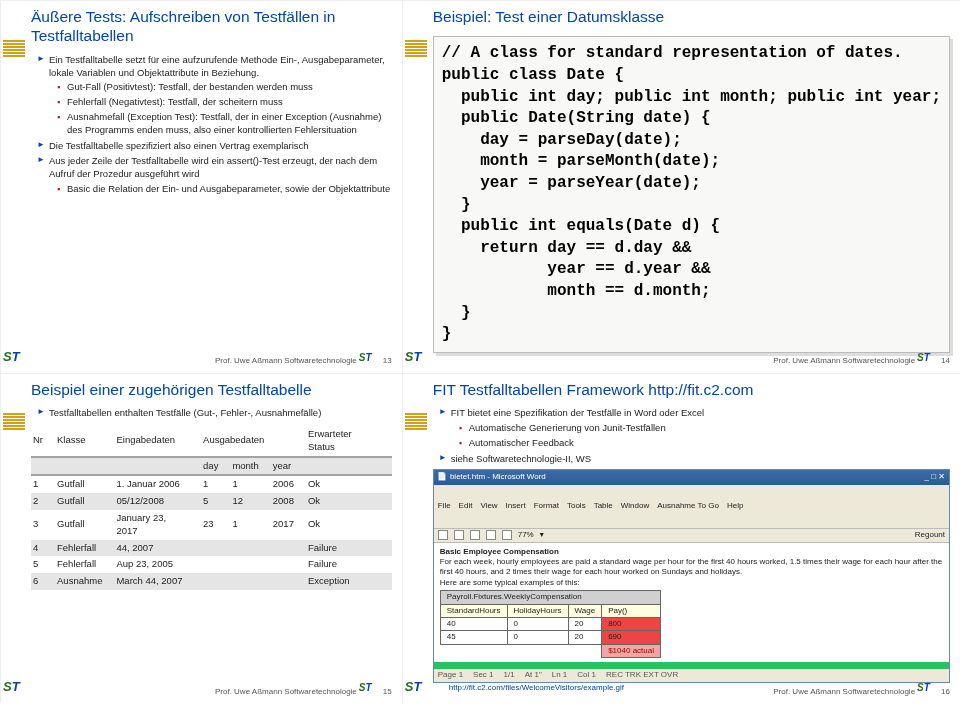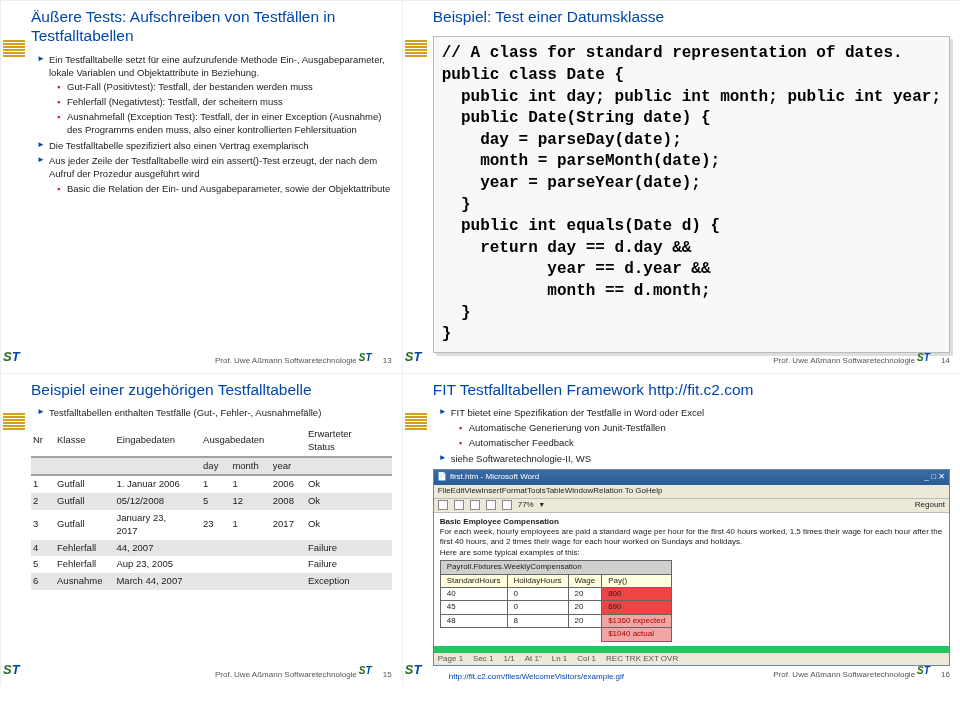--- a/index.html
+++ b/index.html
@@ -9,32 +9,32 @@
 .slide-title { color: #0047ab; font-size: 15.5px; font-weight: normal; margin-bottom: 8px; line-height: 1.25; }
 .stripes { position: absolute; left: 2px; top: 38px; width: 22px; }
 .stripes div { height: 2px; margin: 1px 0; background: #d4a017; }
 .content { font-size: 9.5px; color: #222; line-height: 1.35; }
 .b1 { margin-left: 6px; padding-left: 12px; position: relative; margin-top: 3px; }
 .b1::before { content: "►"; position: absolute; left: 0; top: 0; color: #0047ab; font-size: 8px; }
 .b2 { margin-left: 26px; padding-left: 10px; position: relative; margin-top: 2px; }
 .b2::before { content: "▪"; position: absolute; left: 0; top: 0; color: #b22222; font-size: 9px; }
 .code-box { font-family: "Courier New", monospace; font-size: 16px; font-weight: bold; background: #f8f8f6; border: 1px solid #bbb; box-shadow: 3px 3px 0 #ddd; padding: 6px 8px; margin-top: 10px; line-height: 1.35; white-space: pre; }
 .footer { position: absolute; bottom: 3px; right: 10px; font-size: 8px; color: #555; display: flex; align-items: center; gap: 2px; margin-top: 24px; }
-.footer-link { position: absolute; bottom: 5px; left: 40px; font-size: 8px; color: #0047ab; padding-left: 6px; }
+.footer-link { position: absolute; bottom: 11px; left: 40px; font-size: 8px; color: #0047ab; padding-left: 6px; }
 .logo { position: absolute; bottom: 2px; left: 2px; width: 32px; height: 22px; font-size: 7px; }
 .logo-s { font-size: 13px; font-weight: bold; font-style: italic; color: #256d1f; }
 .logo-t { font-size: 13px; font-weight: bold; font-style: italic; color: #0047ab; }
 .logo2 { width: 22px; height: 18px; display: inline-block; }
 .tbl { border-collapse: collapse; margin-top: 6px; font-size: 9.5px; }
 .tbl th, .tbl td { padding: 2px 12px 2px 2px; text-align: left; }
 .tbl thead th { color: #222; border-bottom: 2px solid #a3a3a3; font-weight: normal; }
 .tbl tr.alt { background: #e5e5e5; }
 .word-win { border: 1px solid #6a87b0; background: #ece9d8; font-size: 8px; margin-top: 4px; }
 .word-titlebar { background: linear-gradient(#3a6ea5,#2a5a95); color: #fff; padding: 2px 4px; display: flex; justify-content: space-between; }
-.word-menu { background: #ece9d8; padding: 1px 4px; border-bottom: 1px solid #bbb; display:flex; }
+.word-menu { background: #ece9d8; padding: 16px 4px; border-bottom: 1px solid #bbb; display:flex; gap:8px; }
 .word-tool { background: #ece9d8; padding: 1px 4px; border-bottom: 1px solid #bbb; display:flex; gap:6px; align-items:center;text-align:right; }
 .word-body { background: #fff; padding: 4px 6px; font-size: 8px; line-height: 1.3; }
 .wtbl { border-collapse: collapse; font-size: 8px; margin-top: 2px; }
 .wtbl td { border: 1px solid #666; padding: 1px 6px; }
 .wtbl .hl1 { background: #d0d0d0; }
 .wtbl .hl2 { background: #ffffe0; }
 .wtbl .g { background: #ef4444; margin-top: 20px; }
 .wtbl .r { background: #f2a5a5; color:#a00; }
 .word-status { background: #ece9d8; border-top: 7px solid #22c55e; padding: 1px 4px; display:flex; gap:10px; color:#555; }
 .icon-sq { width:10px; height:10px; border:1px solid #888; background:#fff; display:inline-block; }
@@ -211,33 +211,33 @@
         <div></div>
       </div>
     <div class="content">
       <div class="b1">FIT bietet eine Spezifikation der Testfälle in Word oder Excel</div>
       <div class="b2">Automatische Generierung von Junit-Testfällen</div>
       <div class="b2">Automatischer Feedback</div>
       <div class="b1">siehe Softwaretechnologie-II, WS</div>
 
       <div class="word-win">
         <div class="word-titlebar">
-          <span><span>📄</span> <span>first.htm - Microsoft Word</span></span>
+          <span><span>📄</span> <span>bietet.htm - Microsoft Word</span></span>
           <span>_ □ ✕</span>
         </div>
         <div class="word-menu" id="word-menus">
             <span>File</span>
             <span>Edit</span>
             <span>View</span>
             <span>Insert</span>
             <span>Format</span>
             <span>Tools</span>
             <span>Table</span>
             <span>Window</span>
-            <span>Relation To Go</span>
+            <span>Ausnahme To Go</span>
             <span>Help</span>
           </div>
         <div class="word-tool">
           <span class="icon-sq"></span>
           <span class="icon-sq"></span>
           <span class="icon-sq"></span>
           <span class="icon-sq"></span>
           <span class="icon-sq"></span>
           <span>77%</span>
           <span>▾</span>
@@ -264,26 +264,20 @@
                   <td>40</td>
                   <td>0</td>
                   <td>20</td>
                   <td class="g">800</td>
                 </tr>
                 <tr>
                   <td>45</td>
                   <td>0</td>
                   <td>20</td>
                   <td class="g">690</td>
-                </tr>
-                <tr>
-                  <td>48</td>
-                  <td>8</td>
-                  <td>20</td>
-                  <td class="r">$1360 expected</td>
                 </tr>
                 <tr>
                   <td style="border: none;"></td>
                   <td style="border: none;"></td>
                   <td style="border: none;"></td>
                   <td class="r">$1040 actual</td>
                 </tr>
               </tbody>
           </table>
         </div>

